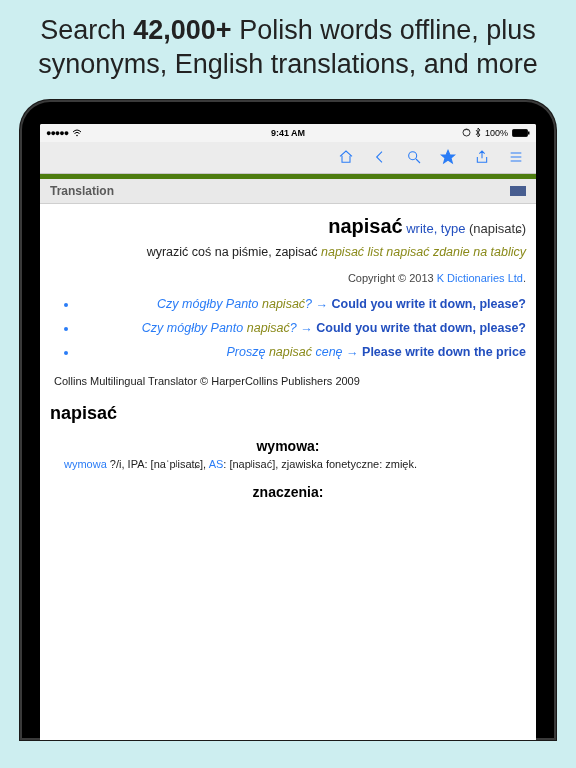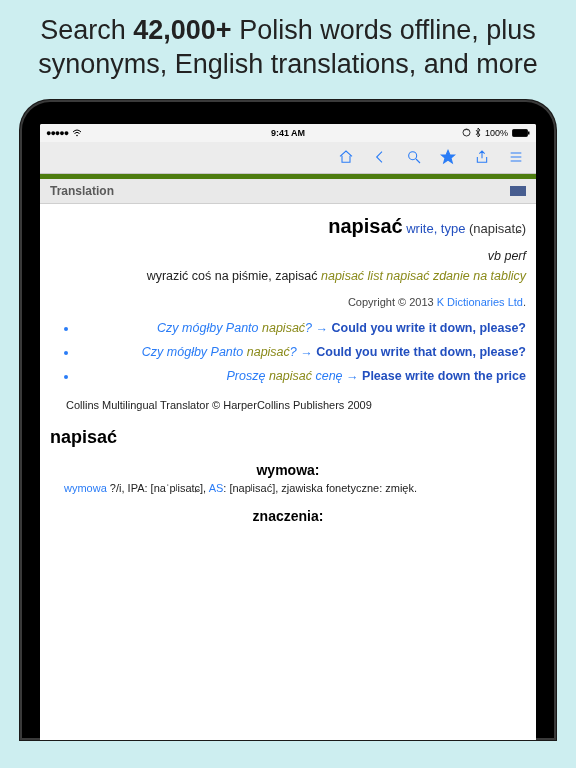--- a/index.html
+++ b/index.html
@@ -90,21 +90,21 @@
   .pos { font-style: italic; color: #222; margin-top: 6px; }
   .def { margin-top: 2px; margin-left: 14px; color: #222; }
   .olive-italic { color: #8a8a1a; font-style: italic; }
   .copyright { font-size: 11px; color: #444; margin: 10px 0 8px; }
   .copyright .link { color: #2a7cf6; }
   ul.examples { list-style: disc; padding-left: 28px; margin: 4px 0 6px; }
   ul.examples li { font-style: italic; color: #2a7cf6; margin-bottom: 6px; font-size: 12.5px; }
   ul.examples .kw { color: #8a8a1a; }
   ul.examples .arrow { color: #2a7cf6; font-style: normal; }
   ul.examples .en { color: #224fbf; font-weight: 700; font-style: normal; }
-  .collins { font-size: 11px; color: #222; margin: 4px 26px 8px; }
+  .collins { font-size: 11px; color: #222; margin: 4px 14px 8px; }
   .def-block { padding: 8px 10px 0; }
   .def-head { font-size: 18px; font-weight: 800; color: #000; }
   .def-sub { font-size: 14px; font-weight: 700; margin-top: 14px; text-align: center; }
   .def-line { font-size: 11px; margin-left: 14px; margin-top: 4px; color: #222; }
   .blue { color: #2a7cf6; }
   .bold { font-weight: 700; }
 </style>
 </head>
 <body>
 
@@ -184,21 +184,20 @@
 
     <div class="section-header">
       <span>Translation</span>
       <span class="flag"></span>
     </div>
 
     <div class="content">
       <span class="headword">napisać</span>
       <span class="trans-links">write, type</span>
       <span class="pron">(napisatɕ)</span>
-      <div class="pos">vb perf</div>
       <div class="def">
         <span>wyrazić coś na piśmie, zapisać </span><span class="olive-italic">napisać list napisać zdanie na tablicy</span>
       </div>
       <div class="copyright">
         <span>Copyright © 2013 </span><span class="link">K Dictionaries Ltd</span><span>.</span>
       </div>
       <ul class="examples">
         <li>
           <span>Czy mógłby Panto </span><span class="kw">napisać</span><span>?</span>
           <span class="arrow"> → </span><span class="en">Could you write it down, please?</span>

